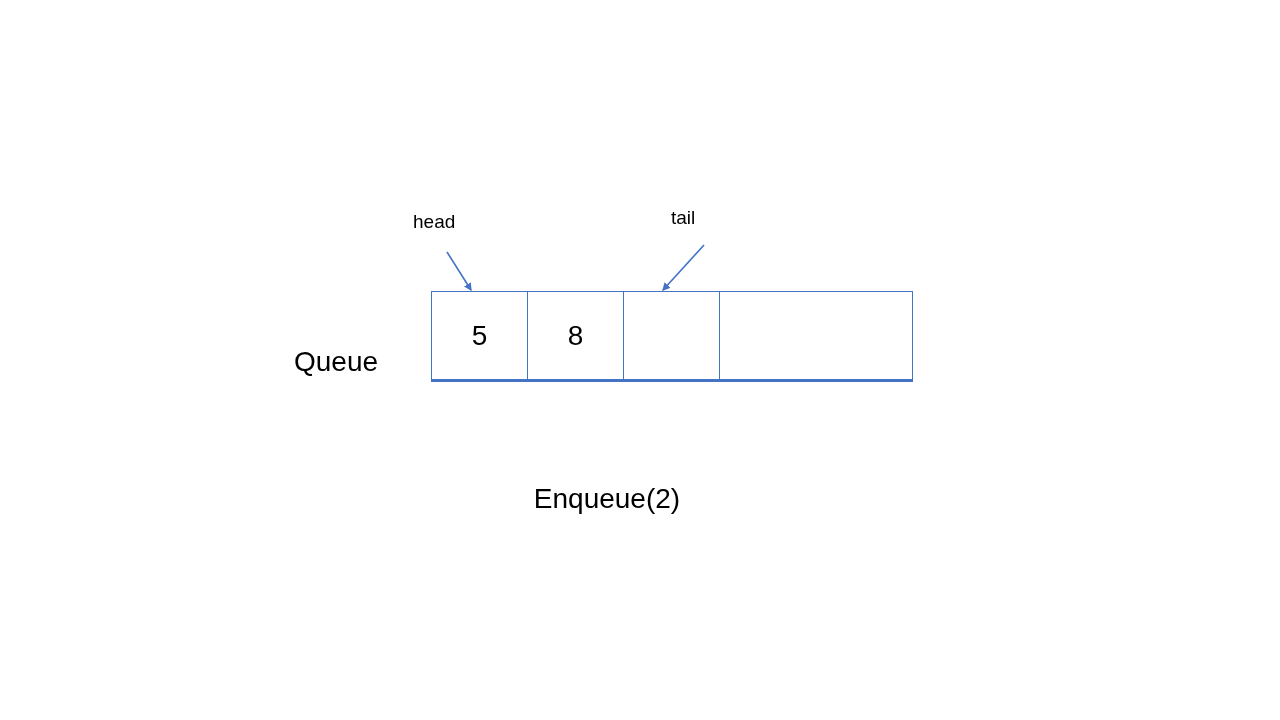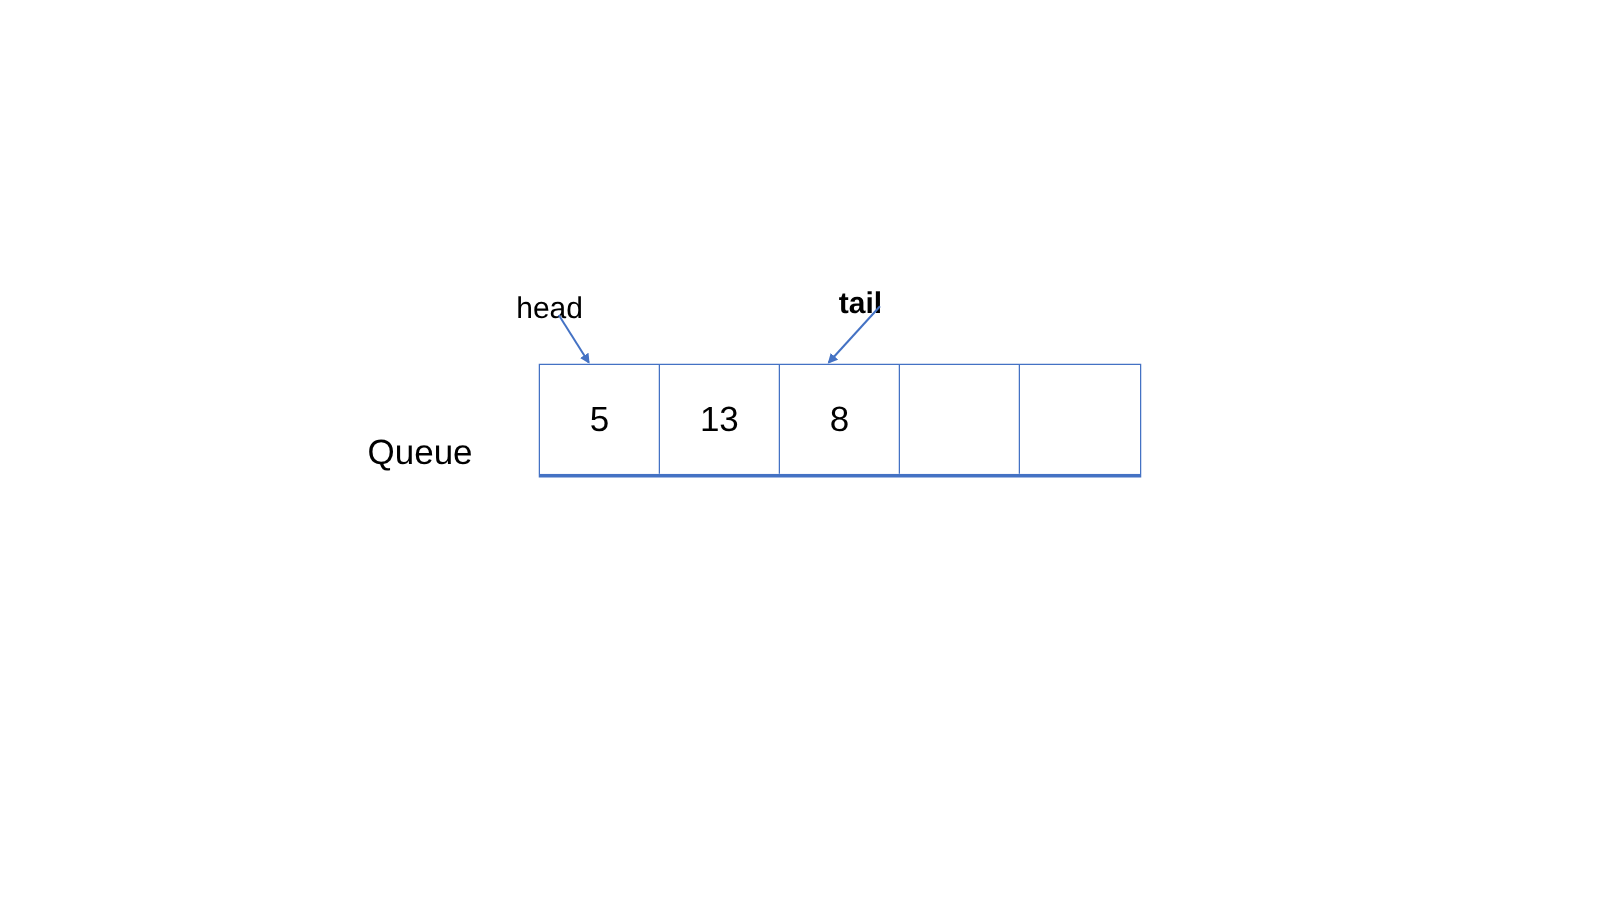--- a/index.html
+++ b/index.html
@@ -31,28 +31,27 @@
     left: 0;
     top: 0;
     width: 1280px;
     height: 720px;
     pointer-events: none;
   }
 
   
   .pointer-label {
     position: absolute;
-    font-size: 24px;
+    font-size: 19px;
     line-height: 1;
     color: #000000;
     white-space: nowrap;
-    margin-top: 23px;
   }
   #label-head { left: 413px; top: 212px; }
-  #label-tail { left: 671px; top: 208px; font-weight: bold; }
+  #label-tail { left: 671px; top: 208px; }
 
   #queue-label {
     position: absolute;
     left: 294px;
     top: 324px;
     font-size: 28px;
     line-height: 1;
     white-space: nowrap;
     color: #000000;
     margin-top: 24px;
@@ -112,20 +111,20 @@
       </marker>
     </defs>
     <line x1="447" y1="252" x2="471" y2="290" stroke="#4472C4" stroke-width="1.6" marker-end="url(#arrowhead-blue)"></line>
     <line x1="704" y1="245" x2="663" y2="290" stroke="#4472C4" stroke-width="1.6" marker-end="url(#arrowhead-blue)"></line>
   </svg>
 
   <div id="queue-label">Queue</div>
 
   <div id="queue-array">
     <div class="queue-cell">5</div>
-    <div class="queue-cell">13</div>
     <div class="queue-cell">8</div>
     <div class="queue-cell is-empty"></div>
     <div class="queue-cell is-empty"></div>
   </div>
 
+  <div id="operation-label">Enqueue(2)</div>
 
 </div>
 
 </body></html>

